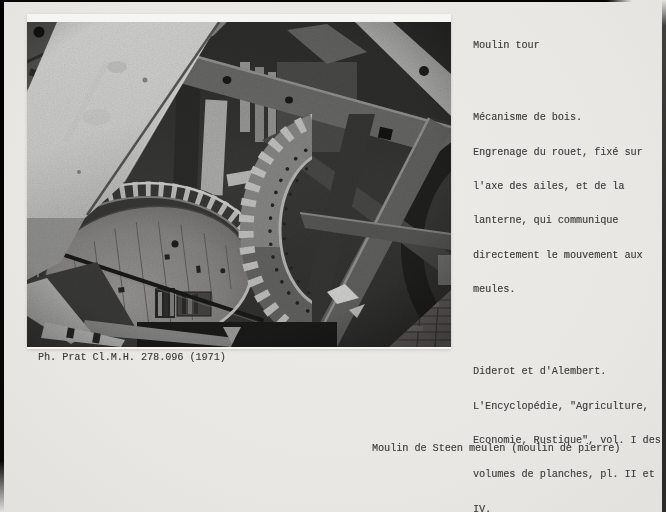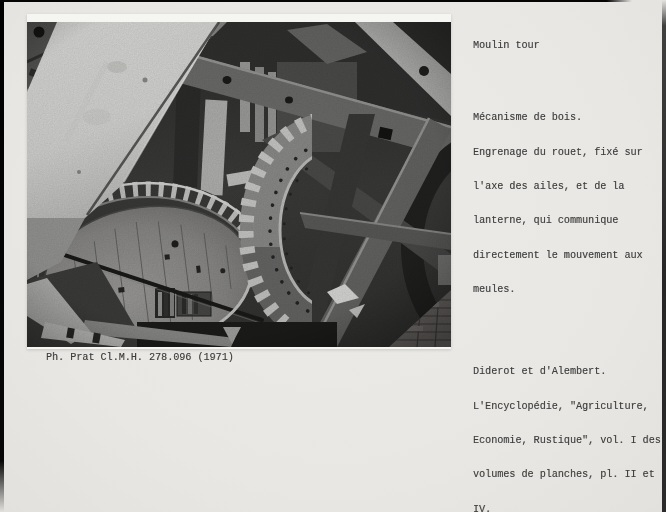--- a/index.html
+++ b/index.html
@@ -20,21 +20,21 @@
     background:#f5f5f2;box-shadow:0 1px 3px rgba(0,0,0,0.15);
   }
   .photo{position:absolute;left:0;top:8px;width:424px;height:325px;display:block;}
   .txt{
     position:absolute;color:#3e3e3e;font-size:10.1px;line-height:11.45px;
     white-space:pre;text-shadow:0.35px 0.35px 0.45px rgba(62,62,62,0.4);
   }
   .right-col{left:473px;top:17px;width:200px;}
   .right-col .title{margin-bottom:15px;}
   .right-col .source{margin-top:2px;}
-  .credit{left:46px;top:352px;}
+  .credit{left:38px;top:352px;}
   .location{left:343px;top:419px;line-height:12px;}
   .location .indent{margin-left:29px;}
 </style>
 </head>
 <body>
 
 <div class="edge edge-left"></div>
 <div class="edge edge-top"></div>
 <div class="edge edge-right"></div>
 
@@ -258,14 +258,15 @@
     <div>L'Encyclopédie, "Agriculture,</div>
     <div>Economie, Rustique", vol. I des</div>
     <div>volumes de planches, pl. II et</div>
     <div>IV.</div>
   </div>
 </div>
 
 <div class="txt credit">Ph. Prat Cl.M.H. 278.096 (1971)</div>
 
 <div class="txt location">
+  <div class="indent">Moulin de Steen meulen (moulin de pierre)</div>
   
 </div>
 
 </body></html>

